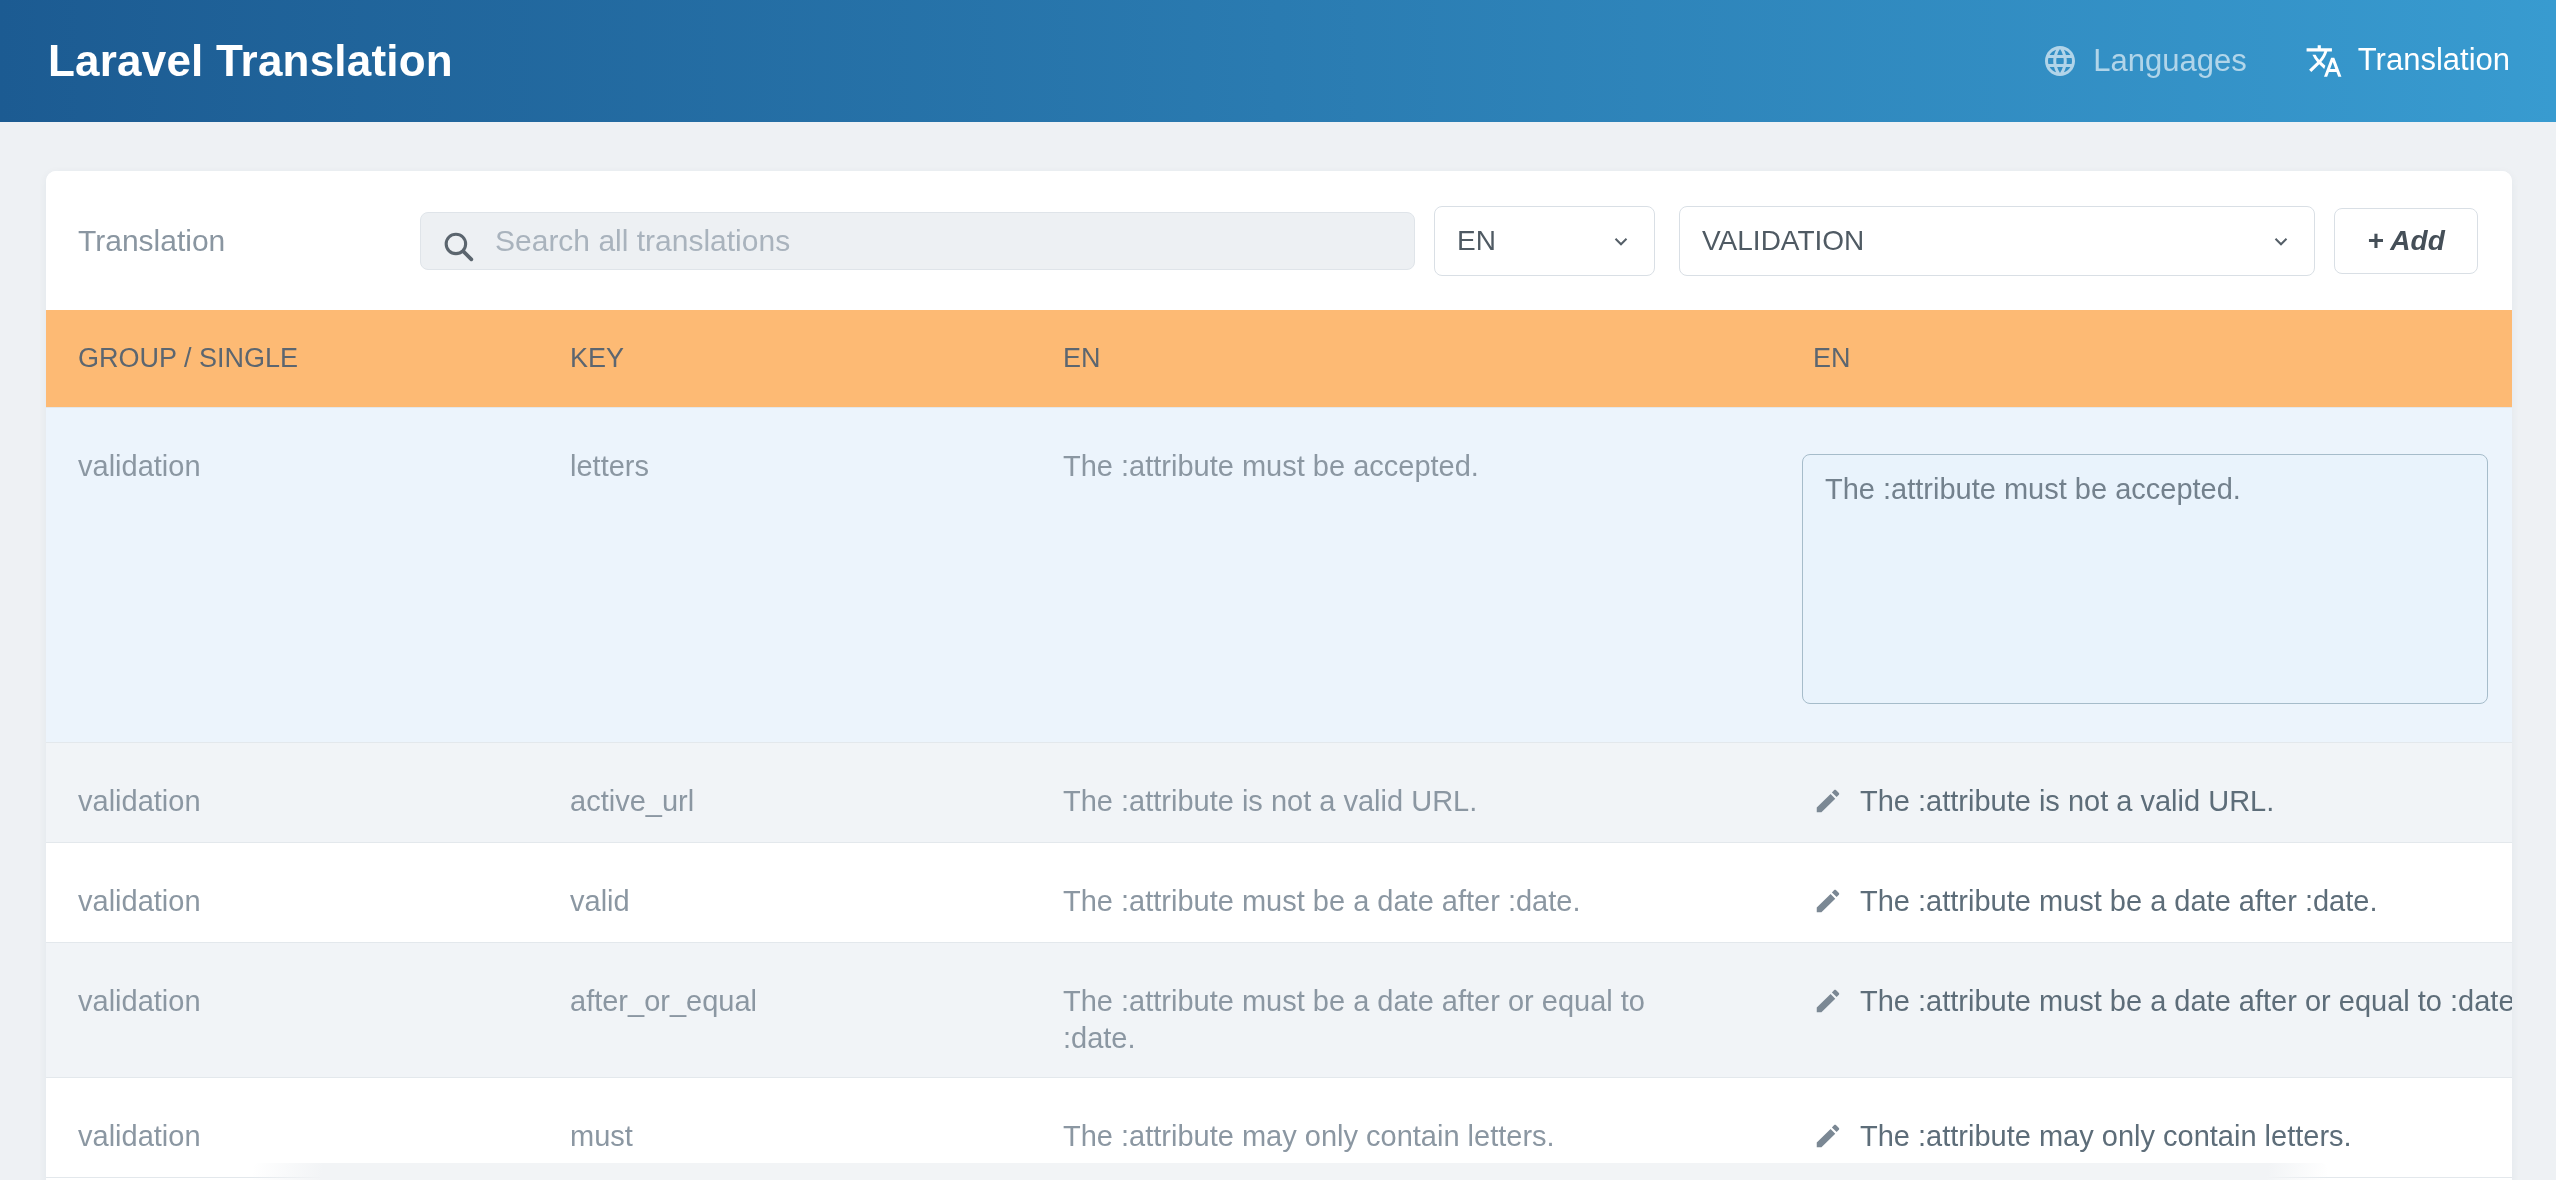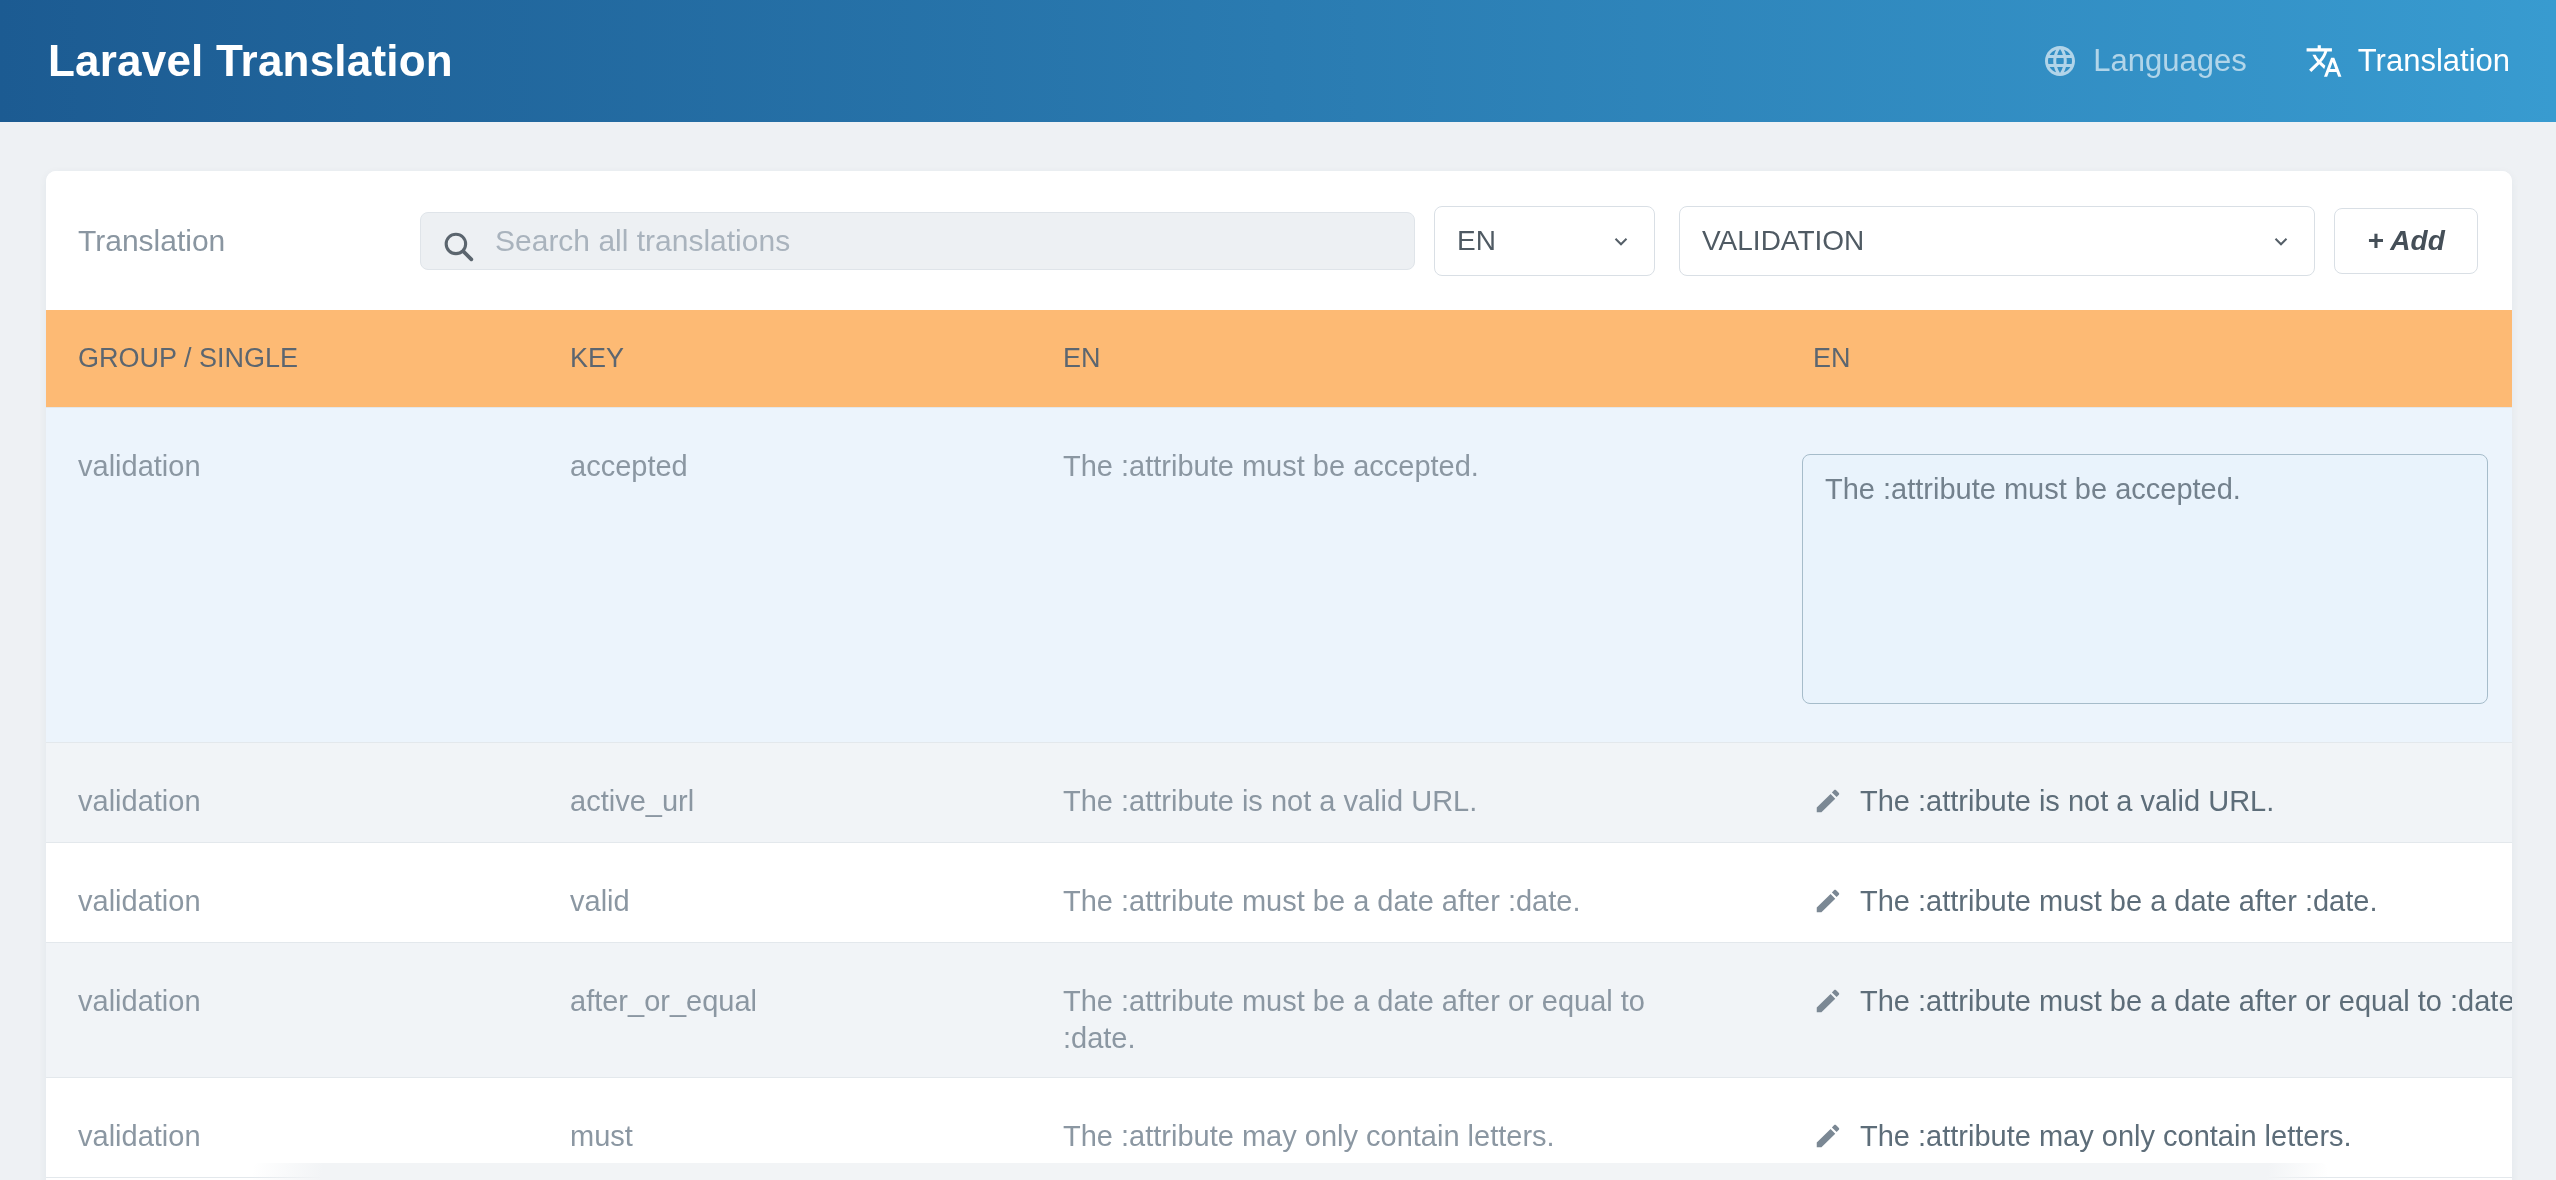--- a/index.html
+++ b/index.html
@@ -12,21 +12,21 @@
 
   
   .app-header {
     height:122px;
     background:linear-gradient(to right,#1c5b92,#389bd0);
     display:flex; align-items:center;
     padding:0 46px 0 48px;
   }
   .app-title { color:#ffffff; font-size:44px; font-weight:bold; letter-spacing:.2px; }
   .header-nav { margin-left:auto; display:flex; align-items:center; gap:58px; }
-  .nav-link { display:flex; align-items:center; gap:15px; cursor:pointer; text-decoration:none; }
+  .nav-link { display:flex; align-items:flex-start; gap:15px; cursor:pointer; text-decoration:none; }
   .nav-link .nav-label { font-size:31px; }
   .nav-link.dim .nav-label { color:rgba(255,255,255,0.62); }
   .nav-link.dim svg { fill:rgba(255,255,255,0.62); }
   .nav-link.active .nav-label { color:#ffffff; }
   .nav-link.active svg { fill:#ffffff; }
 
   
   .card {
     position:absolute; left:46px; top:171px; width:2466px; height:1060px;
     background:#ffffff; border-radius:10px;
@@ -155,21 +155,21 @@
       <tr>
         <th>GROUP / SINGLE</th>
         <th>KEY</th>
         <th>EN</th>
         <th>EN</th>
       </tr>
     </thead>
     <tbody>
         <tr class="row-editing">
     <td class="c-group">validation</td>
-    <td class="c-key">accepted</td>
+    <td class="c-key">letters</td>
     <td class="c-source">The :attribute must be accepted.</td>
     <td class="c-trans">
 
       <textarea class="trans-edit" style="">The :attribute must be accepted.</textarea>
     </td>
   </tr>
         <tr class="row-stripe">
     <td class="c-group">validation</td>
     <td class="c-key">active_url</td>
     <td class="c-source">The :attribute is not a valid URL.</td>

